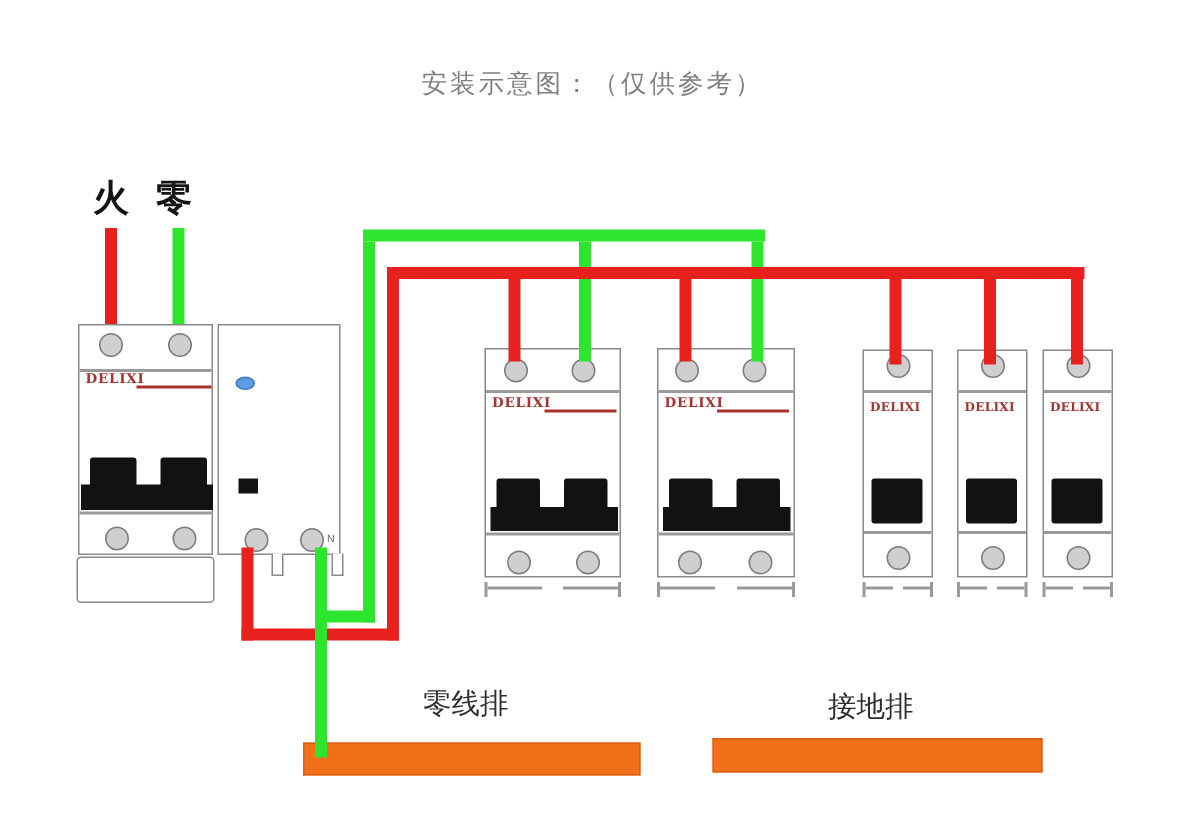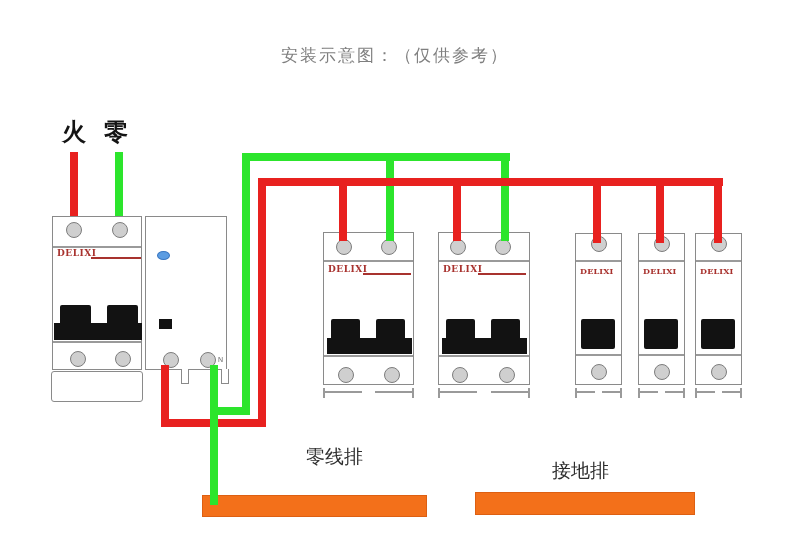--- a/index.html
+++ b/index.html
@@ -141,21 +141,21 @@
     <div class="term" style="left:15px;top:2px;"></div>
     <div class="divider" style="top:26px;"></div>
     <div class="brand small" style="left:4px;top:32px;">DELIXI</div>
     <div class="blk" style="left:5px;top:85px;width:34px;height:30px;border-radius:2px;"></div>
     <div class="divider" style="top:120px;"></div>
     <div class="term" style="left:15px;top:130px;"></div>
   </div>
   <div class="bracket" style="left:695px;top:388px;width:47px;"></div>
 
   <div class="bar" style="left:202px;top:495px;width:225px;height:22px;"></div>
-  <div class="bar-label" style="left:282px;top:444px;margin-left:24px;">零线排</div>
+  <div class="bar-label" style="left:282px;top:456px;">零线排</div>
   <div class="bar" style="left:475px;top:492px;width:220px;height:23px;"></div>
   <div class="bar-label" style="left:552px;top:458px;">接地排</div>
 
   <div class="wire g" style="left:242px;top:153px;width:268px;height:8px;"></div>
   <div class="wire g" style="left:242px;top:161px;width:8px;height:254px;"></div>
   <div class="wire g" style="left:386px;top:161px;width:8px;height:80px;"></div>
   <div class="wire g" style="left:501px;top:161px;width:8px;height:80px;"></div>
   <div class="wire g" style="left:210px;top:407px;width:40px;height:8px;"></div>
 
   <div class="wire r" style="left:258px;top:178px;width:465px;height:8px;"></div>

